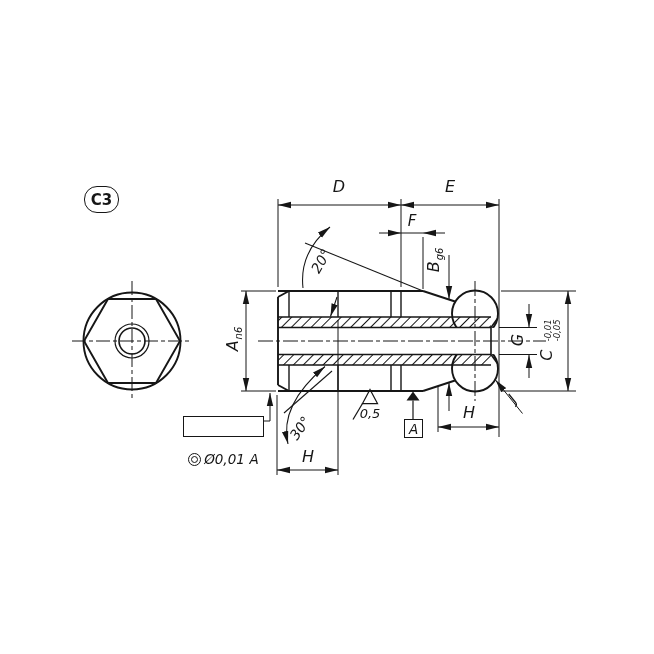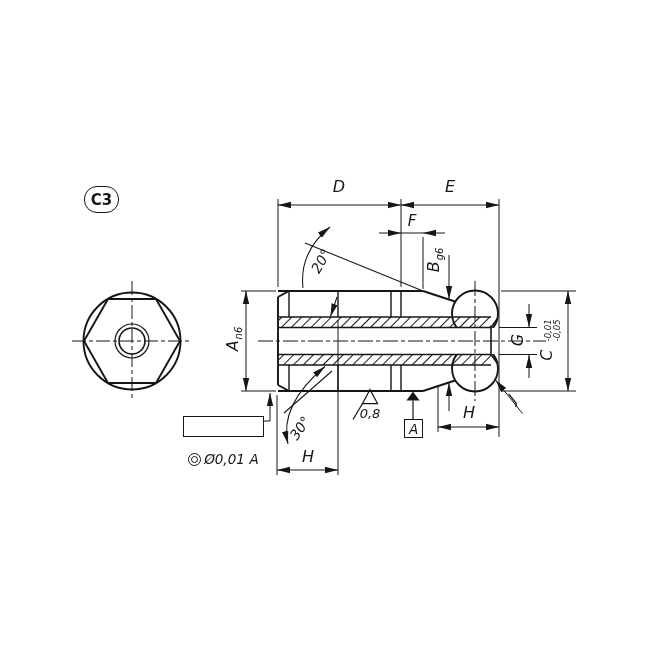--- a/index.html
+++ b/index.html
@@ -200,21 +200,21 @@
       <span>-0,01</span>
       <span>-0,05</span>
     </span>
   </div>
 
   <div class="lbl sz15" style="left:513px;top:399px;transform:translate(-50%,-50%) rotate(-50deg);">J</div>
 
   <div class="lbl sz14" style="left:321px;top:261px;transform:translate(-50%,-50%) rotate(-60deg);">20°</div>
   <div class="lbl sz14" style="left:300px;top:428px;transform:translate(-50%,-50%) rotate(-55deg);">30°</div>
 
-  <div class="lbl sz13" style="left:370px;top:413px;">0,8</div>
+  <div class="lbl sz13" style="left:370px;top:413px;">0,5</div>
 
   <div class="lbl sz16" style="left:469px;top:413px;">H</div>
   <div class="lbl sz16" style="left:308px;top:457px;">H</div>
 
   <div class="fcf">
     <div class="cell c-sym">
         <span class="conc"></span>
       </div>
     <div class="cell c-val">Ø0,01</div>
     <div class="cell c-dat">A</div>

